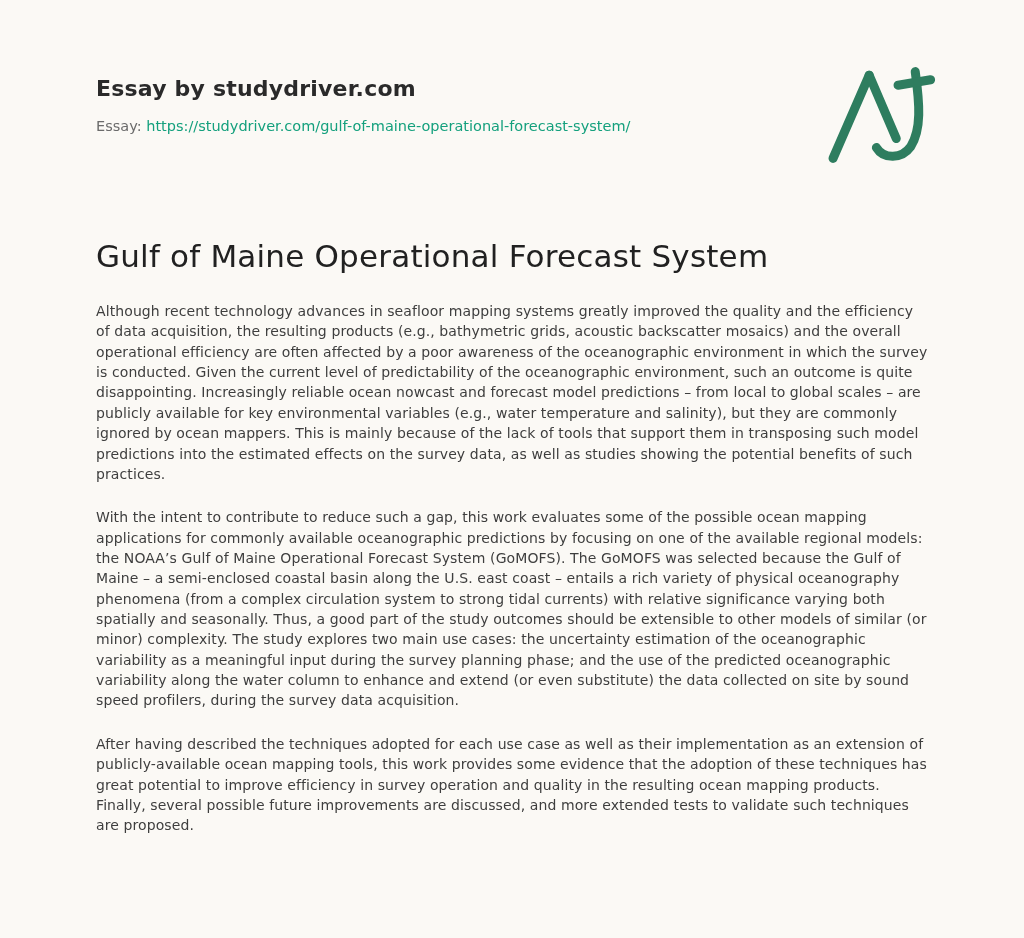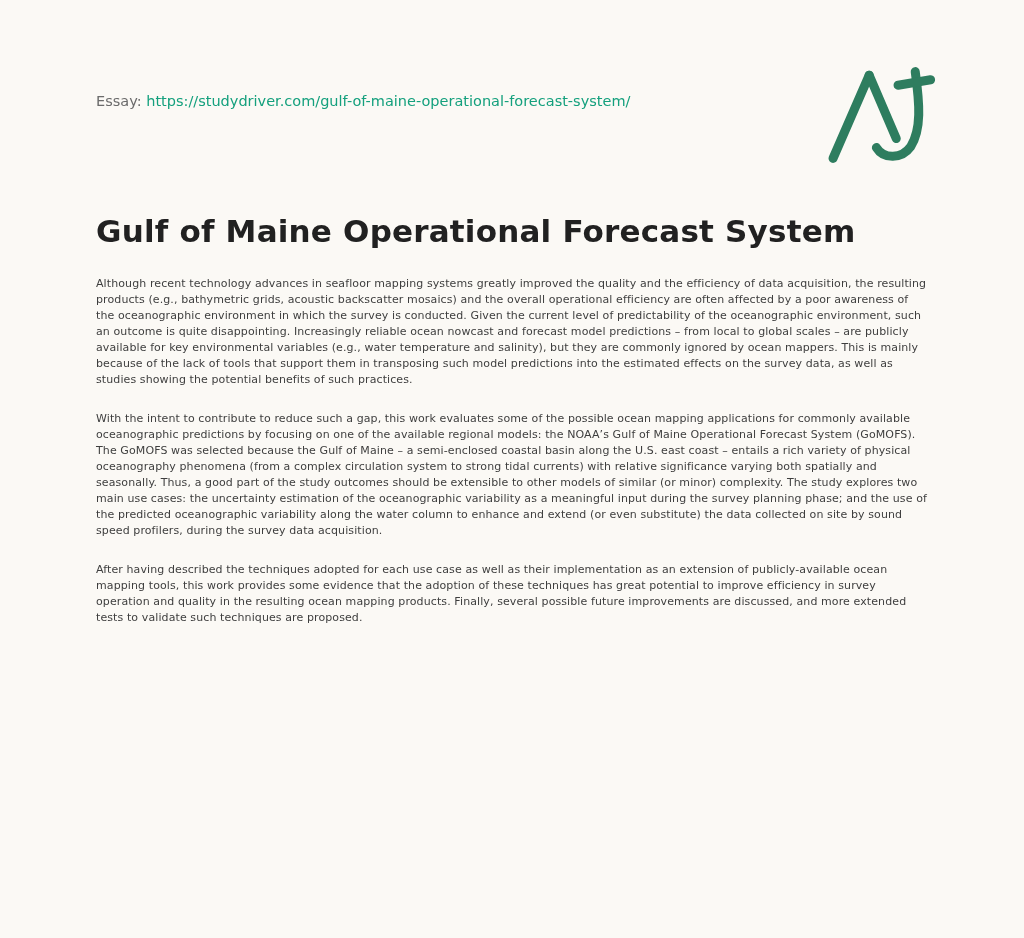--- a/index.html
+++ b/index.html
@@ -47,43 +47,44 @@
     right: 88px;
     width: 112px;
     height: 106px;
   }
 
   
   .article { margin-top: 104px; }
 
   .article-title {
     font-size: 31px;
-    font-weight: 700;
+    font-weight: 400;
     color: #212121;
     letter-spacing: 0.2px;
     margin-top: 35px;
   }
 
   .article-body { margin-top: 27px; }
 
   .article-body p {
-    font-size: 11px;
+    font-size: 14px;
     line-height: 1.455;
     color: #3e3e3e;
     letter-spacing: 0.1px;
     margin-bottom: 23px;
     max-width: 836px;
   }
 </style>
 </head>
 <body>
 
 <div class="page">
 
   <header>
+    <h1 class="header-title">Essay by studydriver.com</h1>
 
     <p class="source-line">
       <span>Essay:</span>
       <a class="source-link">https://studydriver.com/gulf-of-maine-operational-forecast-system/</a>
     </p>
 
     <div class="logo">
       <svg viewBox="0 0 124 112" width="112" height="106" aria-hidden="true">
         <g fill="none" stroke="#2e7d5f" stroke-width="10" stroke-linecap="round">
 

